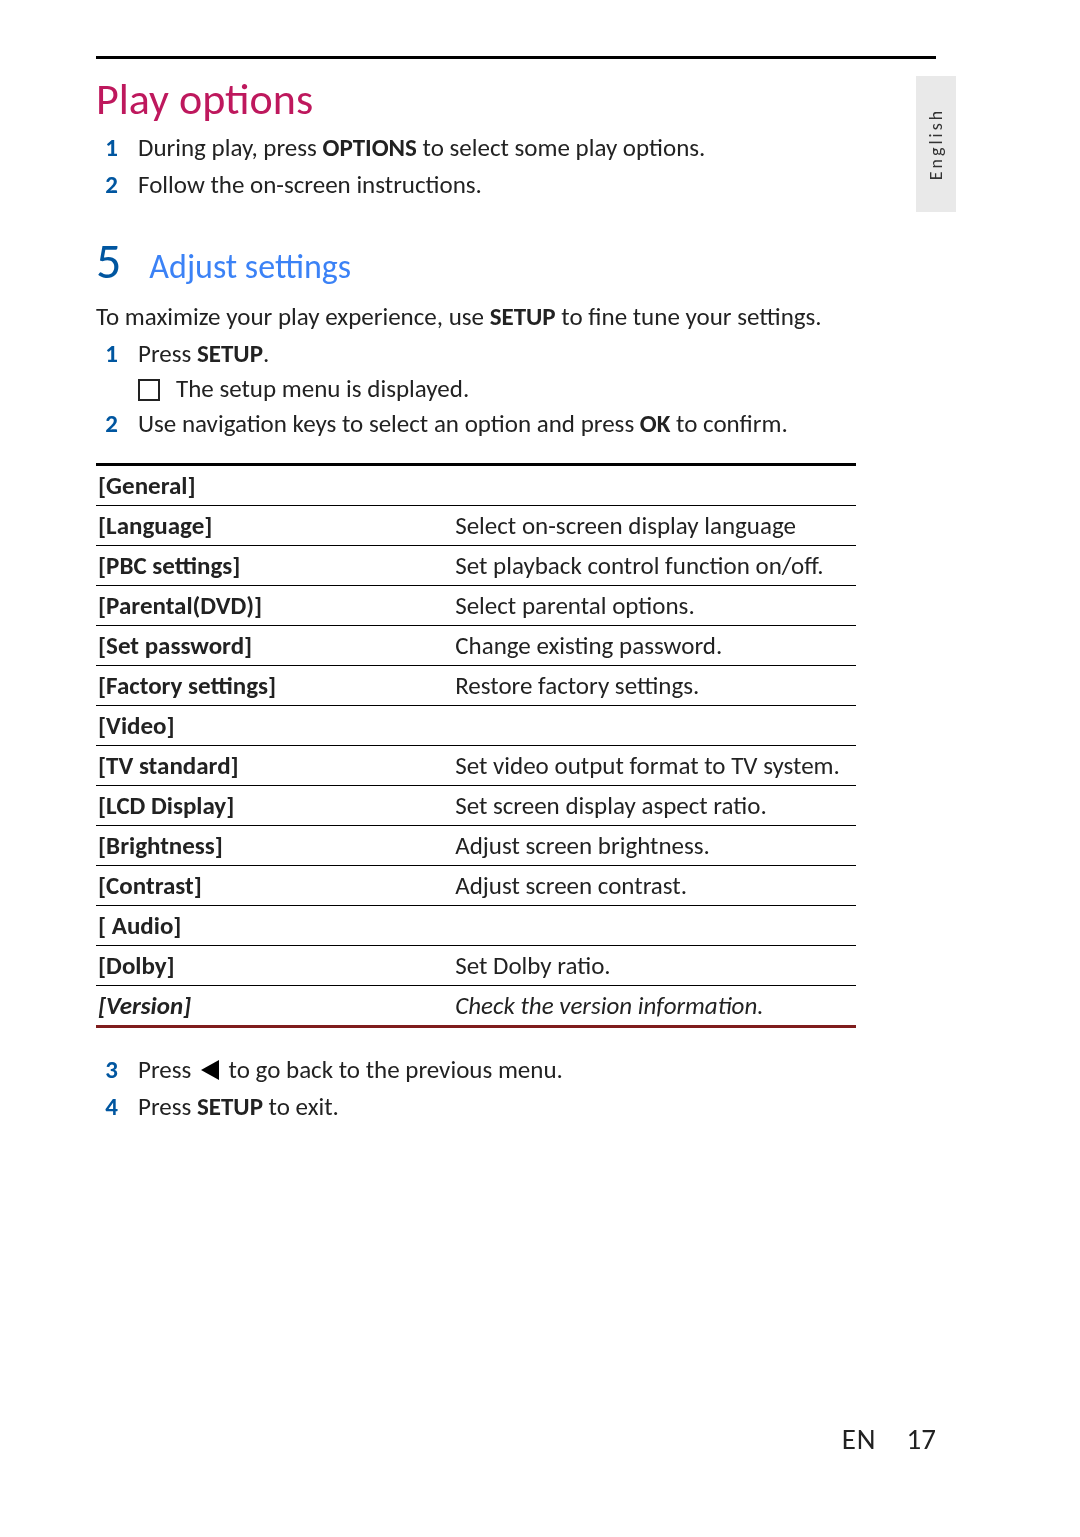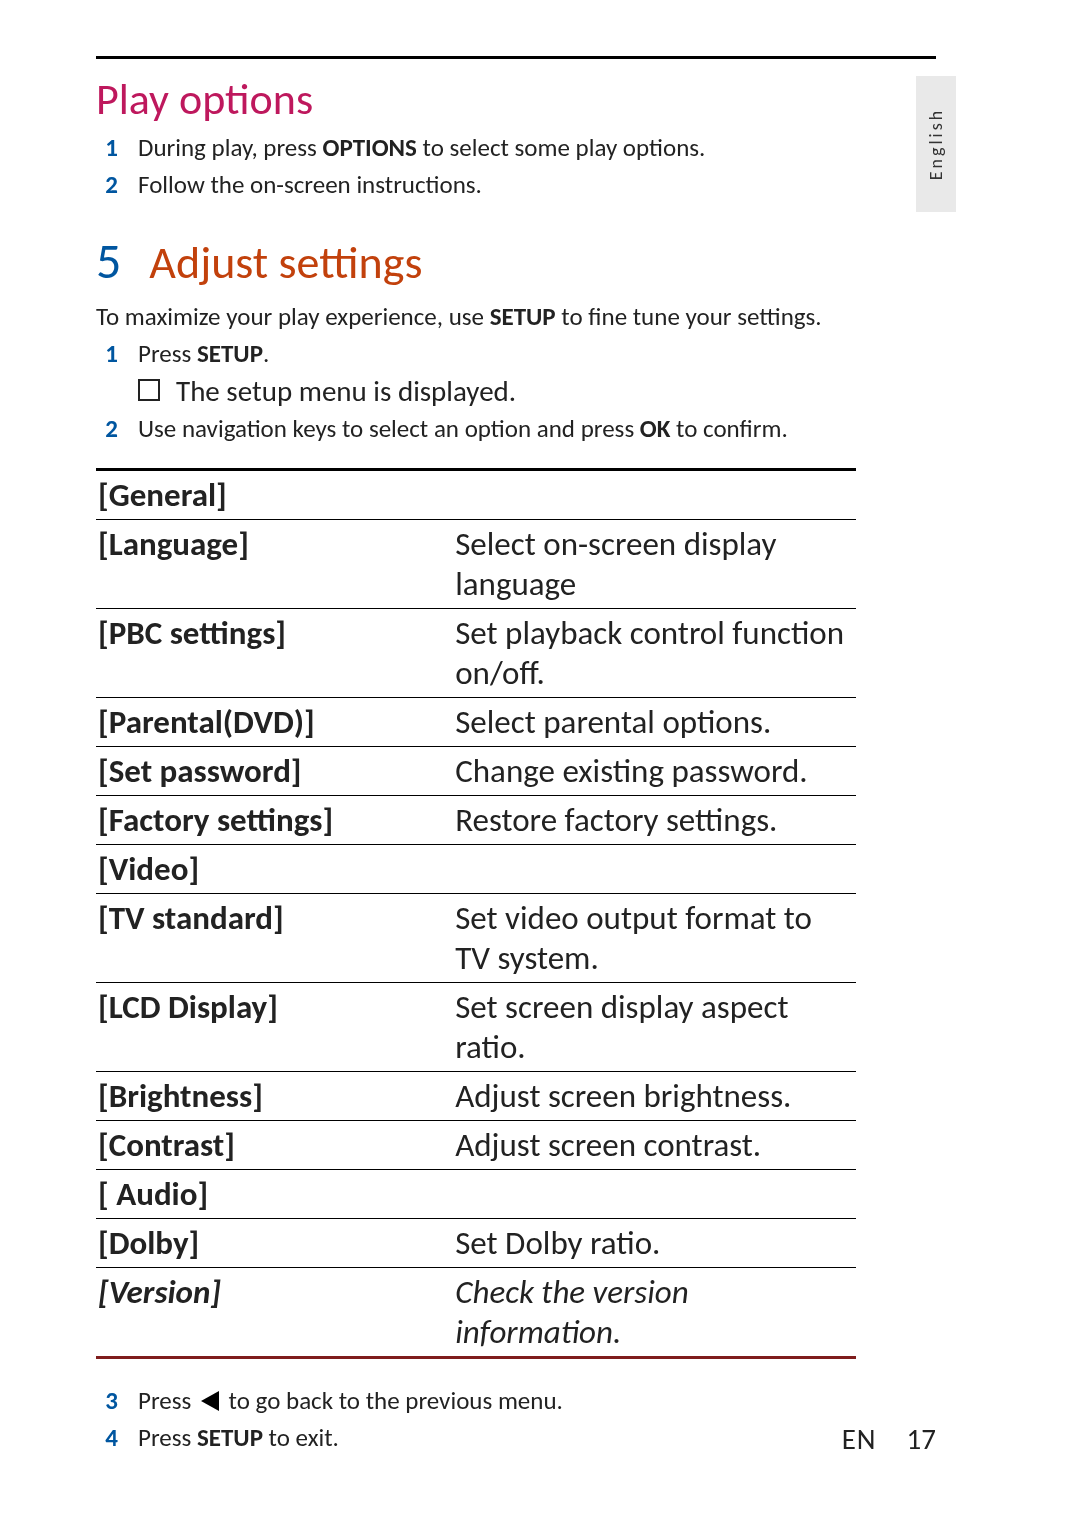--- a/index.html
+++ b/index.html
@@ -59,22 +59,22 @@
     gap: 28px;
     margin-top: 28px;
     margin-bottom: 10px;
   }
   .h1num {
     color: #0056a0;
     font-size: 50px;
     font-weight: 400;
   }
   .h1 {
-    color: #c2410c;
-    font-size: 46px;
+    color: #3b82f6;
+    font-size: 34px;
     font-weight: 400;
   }
   .ol {
     margin: 0;
     padding: 0;
   }
   .li {
     display: flex;
     align-items: flex-start;
     gap: 20px;
@@ -94,36 +94,36 @@
   .li .txt .b { font-weight: 600; }
   .intro {
     font-size: 25px;
     margin: 8px 0 4px 0;
   }
   .intro .b { font-weight: 600; }
   .sub {
     display: flex;
     gap: 16px;
     margin-left: 42px;
-    font-size: 29px;
+    font-size: 25px;
     align-items: flex-start;
     margin-top: 2px;
   }
   .sub .cb {
     width: 18px;
     height: 18px;
     border: 2px solid #222;
     margin-top: 6px;
     flex: 0 0 18px;
   }
   table.settings {
     border-collapse: collapse;
     width: 100%;
     margin-top: 22px;
-    font-size: 33px;
+    font-size: 25px;
   }
   table.settings td {
     border-top: 1.5px solid #000;
     padding: 4px 2px 4px 2px;
     vertical-align: top;
   }
   table.settings tr.topbold td {
     border-top: 3px solid #000;
   }
   table.settings tr.last td {

